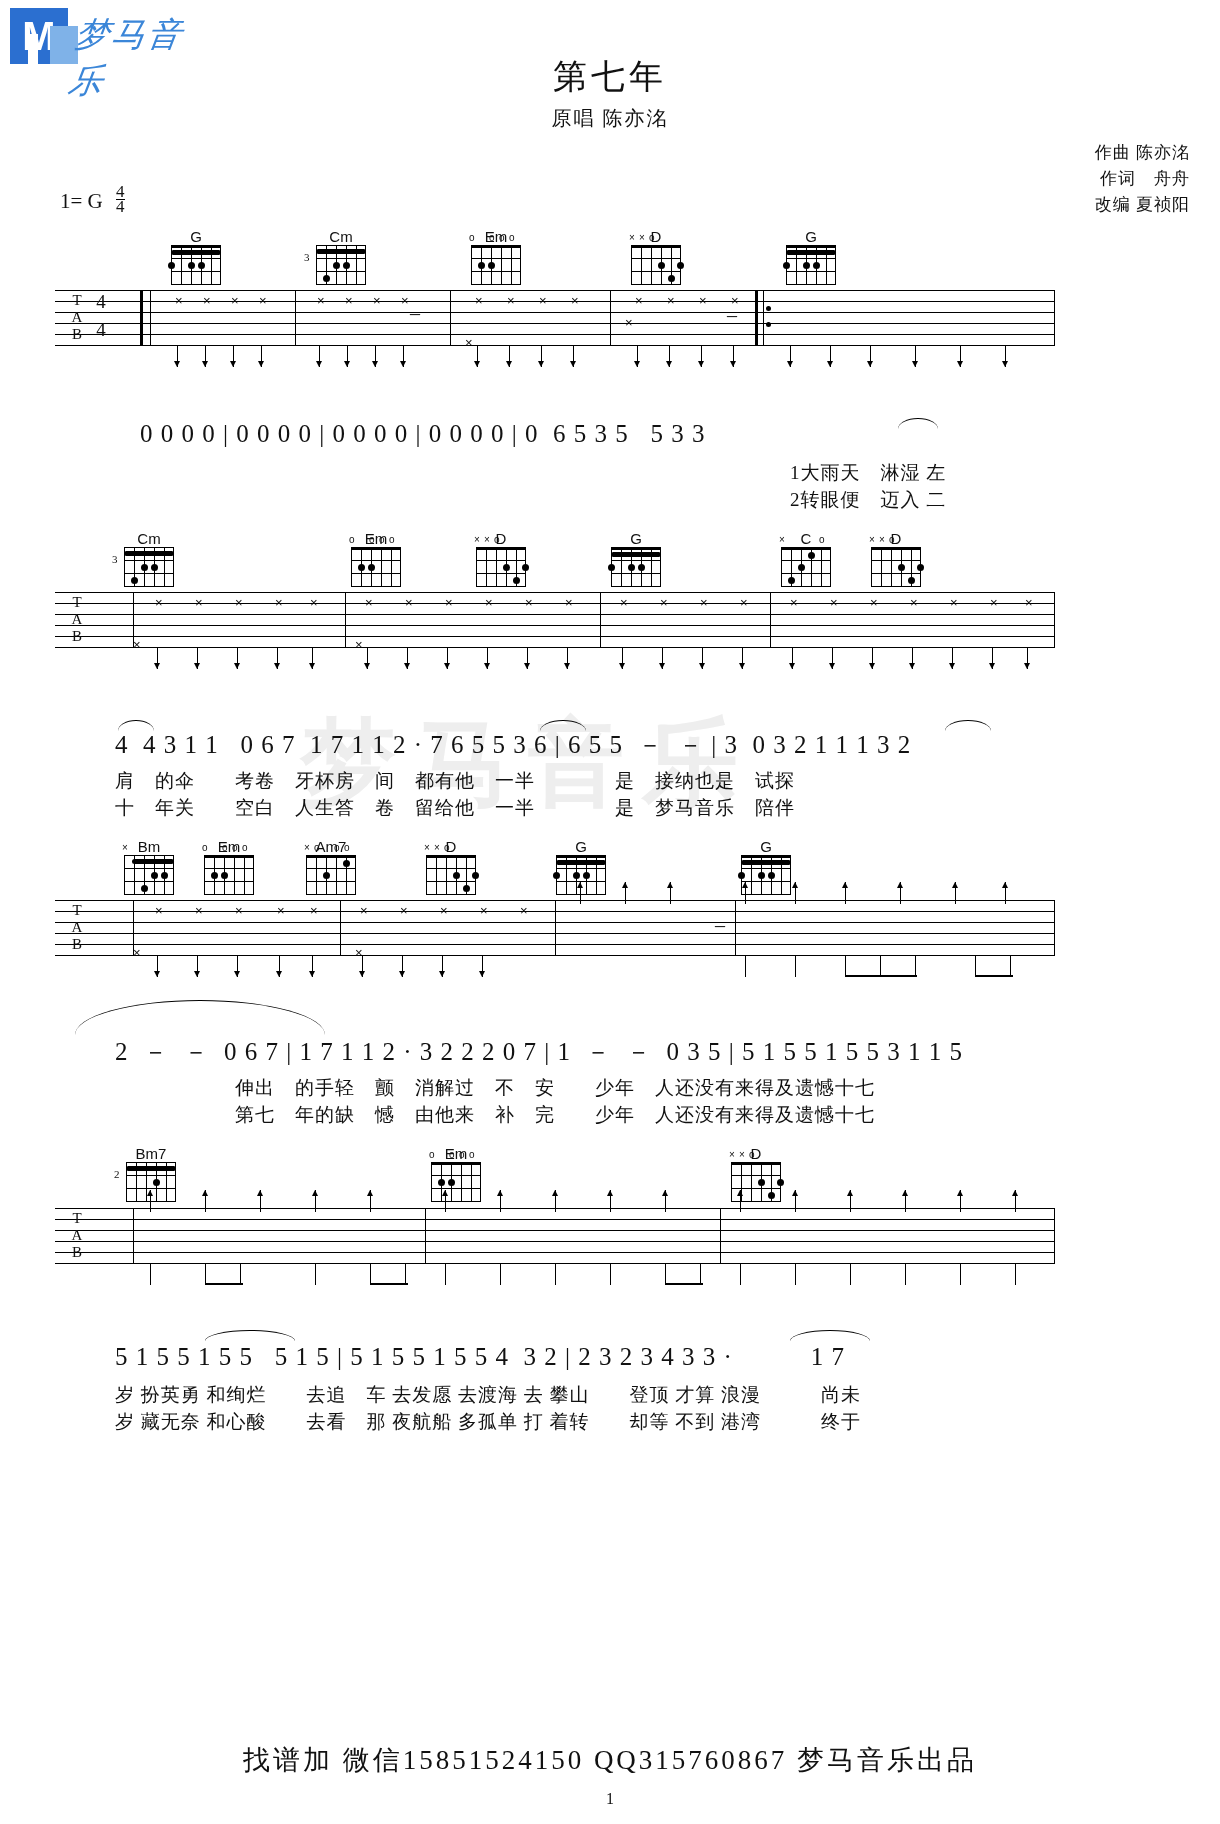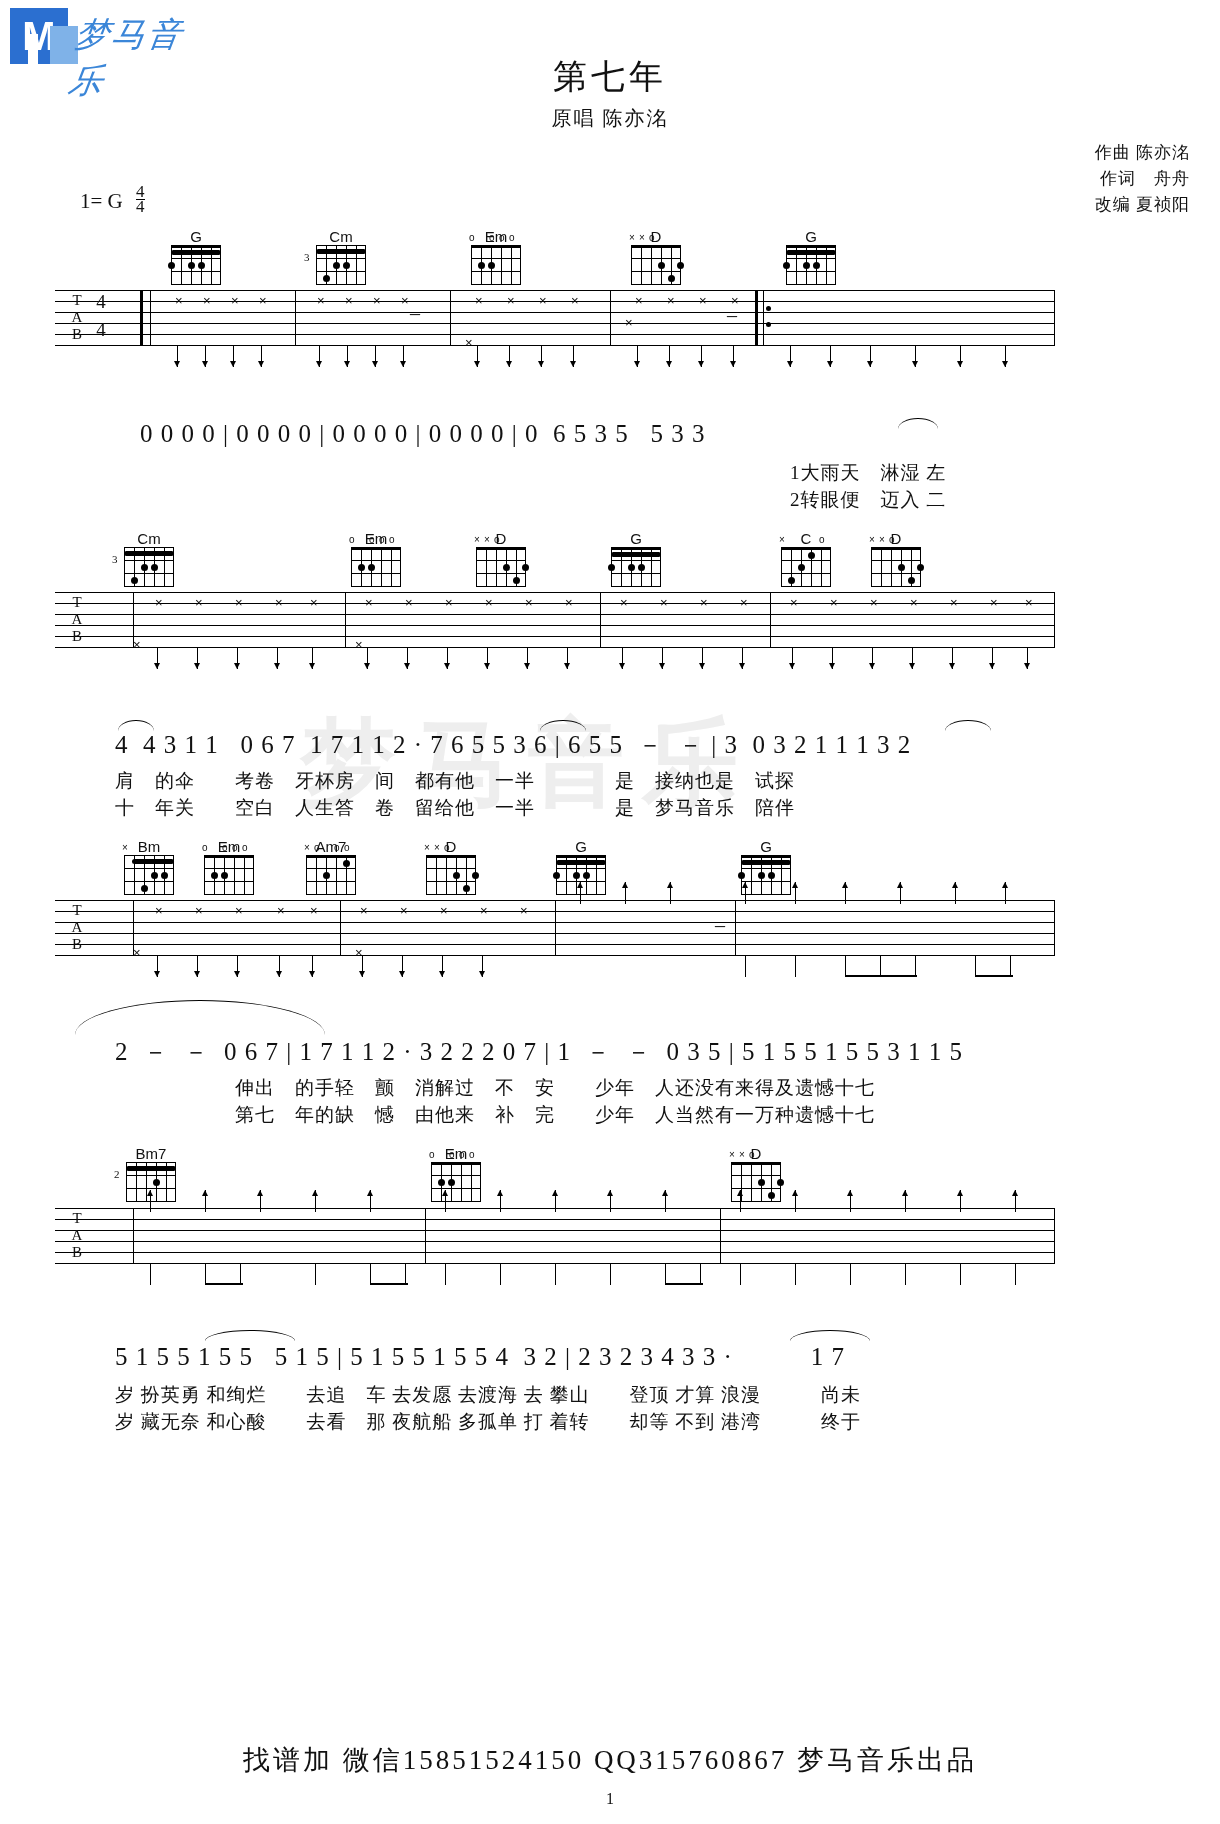--- a/index.html
+++ b/index.html
@@ -25,21 +25,21 @@
   .logo .txt{
     position:absolute;left:62px;top:4px;font-size:34px;color:#3b86d8;
     font-family:"DejaVu Sans",sans-serif;font-style:italic;letter-spacing:2px;
     transform:skewX(-8deg);
   }
 
   
   .title{position:absolute;width:1220px;text-align:center;top:54px;font-size:34px;letter-spacing:4px;}
   .subtitle{position:absolute;width:1220px;text-align:center;top:105px;font-size:20px;letter-spacing:2px;}
   .credits{position:absolute;right:30px;top:140px;font-size:17px;line-height:26px;text-align:right;letter-spacing:1px;}
-  .keysig{position:absolute;left:60px;top:185px;font-size:21px;font-family:"Liberation Serif",serif;margin-left:20px;}
+  .keysig{position:absolute;left:60px;top:185px;font-size:21px;font-family:"Liberation Serif",serif;}
   .keysig .frac{display:inline-block;vertical-align:-4px;margin-left:8px;text-align:center;line-height:14px;font-size:17px;}
   .keysig .frac span{display:block;}
 
   
   .notes{position:absolute;font-size:25px;letter-spacing:1px;font-family:"Liberation Serif",serif;white-space:pre;}
   .lyric{position:absolute;font-size:19px;letter-spacing:1px;white-space:pre;}
 
   
   .chord{position:absolute;width:62px;}
   .chord .nm{font-size:15px;text-align:center;height:17px;font-family:"Liberation Sans",sans-serif;}
@@ -658,21 +658,21 @@
     <div class="stem" style="left:860px;top:55px;height:22px;"></div>
     <div class="stem" style="left:920px;top:55px;height:22px;"></div>
     <div class="stem" style="left:955px;top:55px;height:22px;"></div>
     <div class="beam" style="left:790px;top:75px;width:72px;"></div>
     <div class="beam" style="left:920px;top:75px;width:38px;"></div>
   </div>
 
   <div class="notes" style="left:115px;top:1035px;">2  －  －  0 6 7 | 1 7 1 1 2 · 3 2 2 2 0 7 | 1  －  －  0 3 5 | 5 1 5 5 1 5 5 3 1 1 5</div>
   <div class="slur" style="left:75px;top:1000px;width:250px;height:34px;"></div>
   <div class="lyric" style="left:235px;top:1075px;">伸出　的手轻　颤　消解过　不　安　　少年　人还没有来得及遗憾十七</div>
-  <div class="lyric" style="left:235px;top:1102px;">第七　年的缺　憾　由他来　补　完　　少年　人当然有一万种遗憾十七</div>
+  <div class="lyric" style="left:235px;top:1102px;">第七　年的缺　憾　由他来　补　完　　少年　人还没有来得及遗憾十七</div>
 
   <div class="chord" style="left:120px;top:1145px;">
     <div class="nm">Bm7</div>
     <div class="grid">
       <div class="fretno">2</div>
       <div class="nut" style="height:1px"></div>
       <div class="hline" style="top:13px"></div>
           <div class="hline" style="top:26px"></div>
           <div class="hline" style="top:39px"></div>
       <div class="vline" style="left:0"></div>

